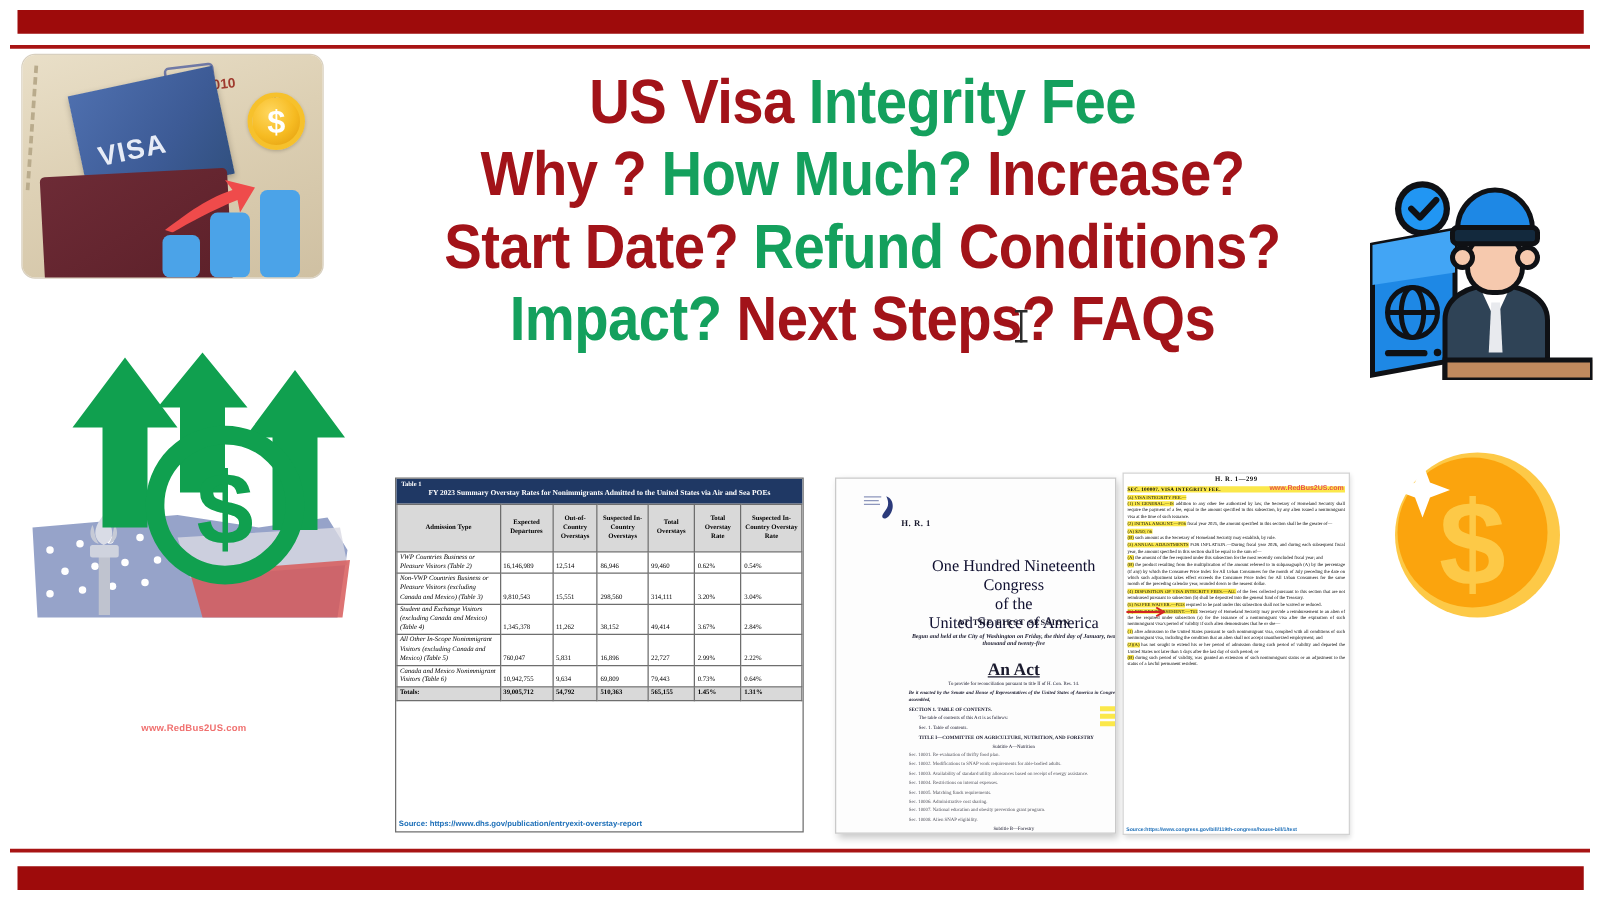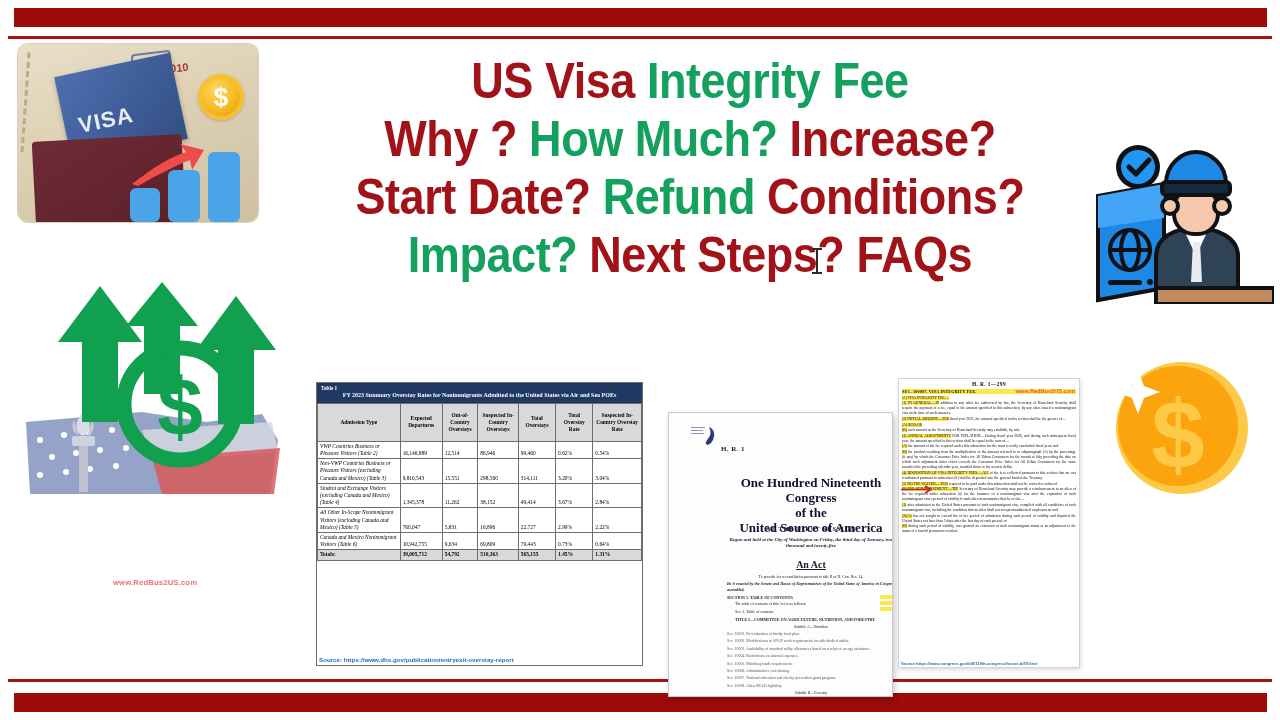--- a/index.html
+++ b/index.html
@@ -139,32 +139,31 @@
     font-size: 6.2px; color: #1d6fb8;
   }
 
   
   .doc-hr1 {
     position: absolute; left: 668px; top: 382px; width: 225px; height: 285px;
     background: #fdfdfd; border: 1px solid #c9c9c9;
     box-shadow: 2px 3px 6px rgba(0,0,0,.22);
     font-family: "Liberation Serif", serif; color: #1a1a2e;
     overflow: hidden;
-    margin-top: 30px;
   }
   .hr1-seal { position: absolute; left: 22px; top: 12px; width: 30px; height: 22px; }
   .hr1-label { position: absolute; left: 52px; top: 32px; font-size: 7px; font-weight: 700; letter-spacing: .4px; }
   .hr1-congress {
     position: absolute; left: 52px; top: 62px; width: 180px; text-align: center;
-    font-family: "Liberation Serif", serif; font-weight: 700;
+    font-family: "Liberation Serif", serif; font-weight: 400;
     font-size: 13px; line-height: 15px; color: #101030;
   }
   .hr1-session { position: absolute; left: 52px; top: 112px; width: 180px; text-align: center; font-size: 6.6px; font-weight: 700; letter-spacing: .8px; }
   .hr1-begun { position: absolute; left: 56px; top: 124px; width: 172px; text-align: center; font-size: 4.8px; line-height: 6.4px; font-style: italic; font-weight: 700; }
-  .hr1-anact { position: absolute; left: 52px; top: 146px; width: 180px; text-align: center; font-size: 10px; font-weight: 700; text-decoration: underline; }
+  .hr1-anact { position: absolute; left: 52px; top: 146px; width: 180px; text-align: center; font-size: 14px; font-weight: 700; text-decoration: underline; }
   .hr1-body { position: absolute; left: 58px; top: 162px; width: 168px; }
   .hr1-body p { font-size: 3.9px; line-height: 5.2px; margin-bottom: 2.2px; }
   .hr1-body p.c { text-align: center; }
   .hr1-body p.i { font-style: italic; font-weight: 700; text-align: justify; }
   .hr1-body p.b { font-weight: 700; font-size: 4px; }
   .hr1-body p.blur { color: #55555e; filter: blur(.28px); }
   .hr1-body p.sec { padding-left: 8px; }
   .hr1-right-tabs { position: absolute; right: 0px; top: 182px; width: 12px; }
   .hr1-right-tabs div { background: #fbe84a; height: 4px; margin-bottom: 2px; }
 

